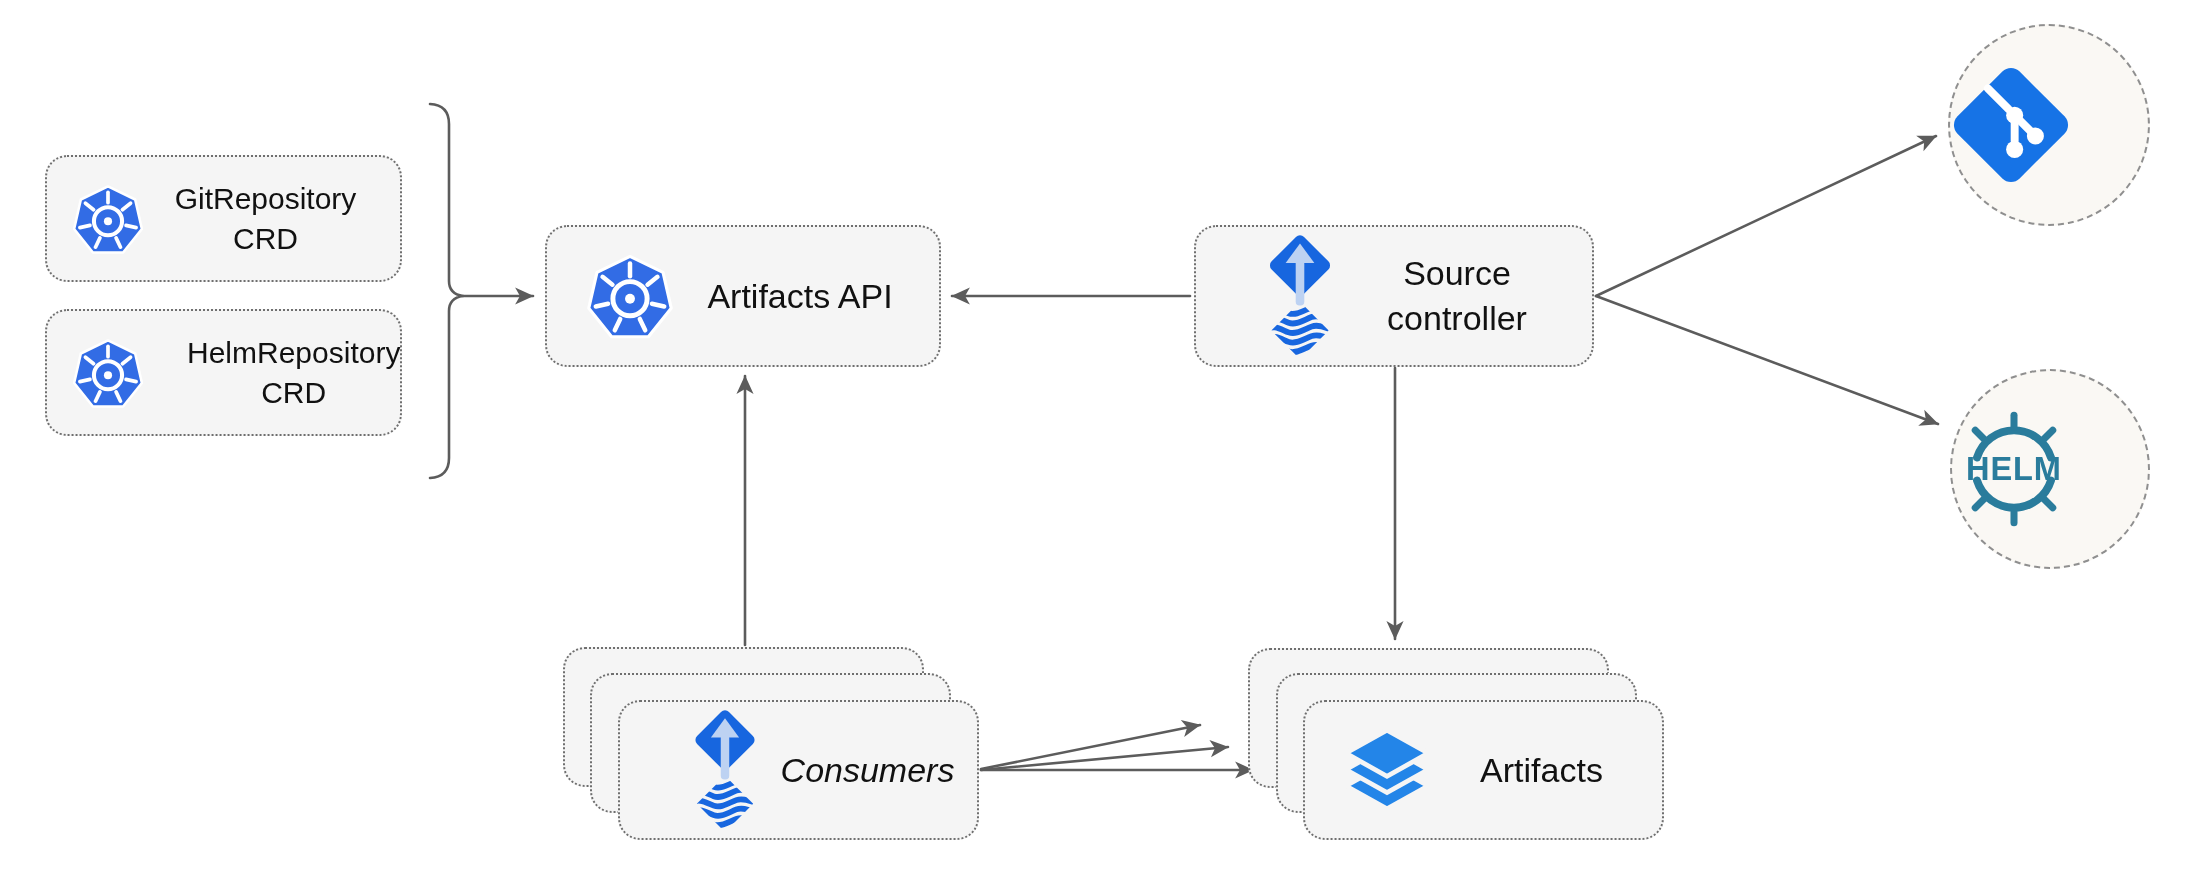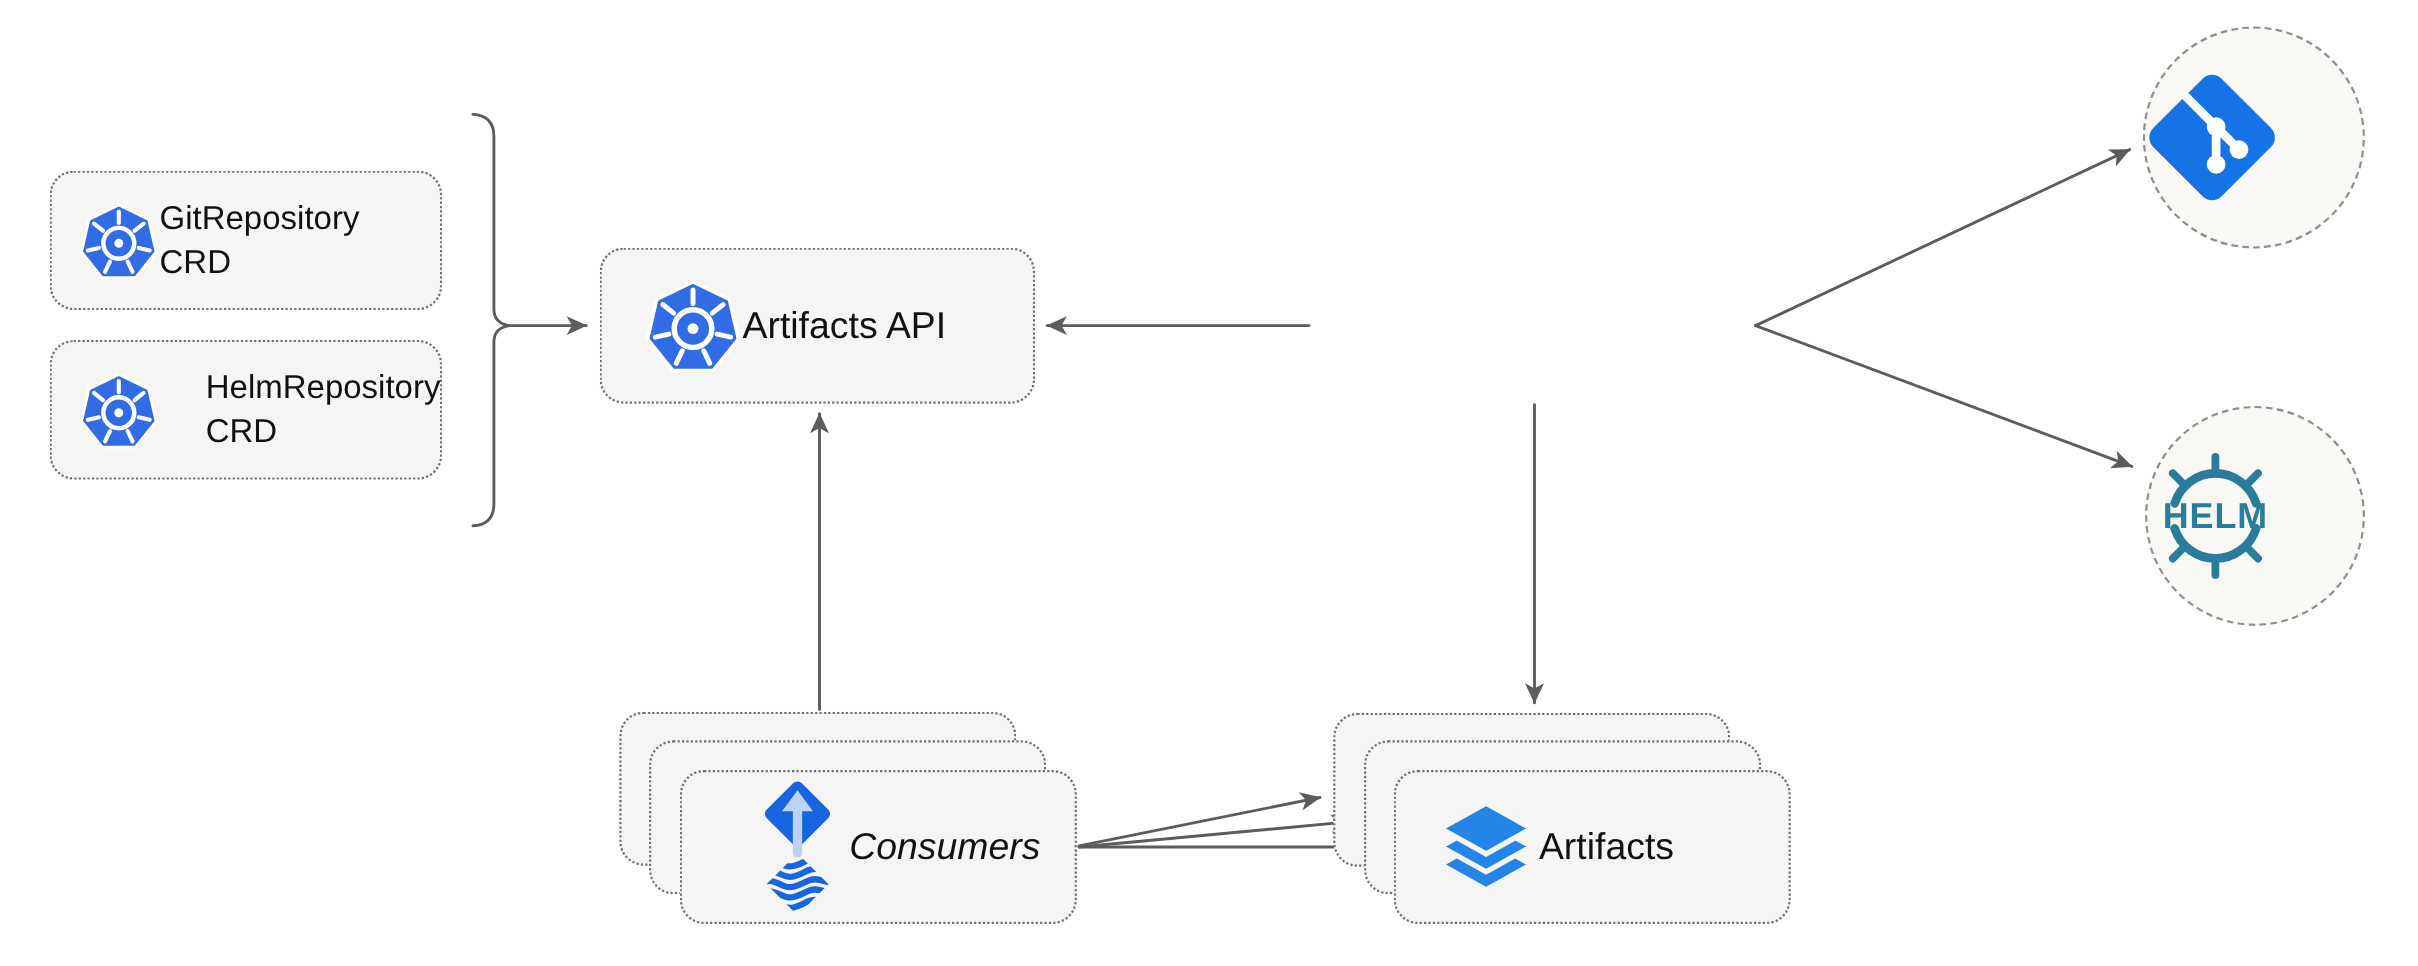--- a/index.html
+++ b/index.html
@@ -15,21 +15,21 @@
   }
   .node{
     position:absolute;box-sizing:border-box;
     background:var(--node-fill,#f5f5f5);
     border:2.4px dotted var(--node-border,#6f6f6f);
     border-radius:22px;
     display:flex;align-items:center;
   }
   .layer{border-radius:22px;}
   .label{
-    flex:1;color:var(--text,#111);
+    flex:1;text-align:center;color:var(--text,#111);
     line-height:1.32;padding-right:14px;
   }
   .crd .label{font-size:30px;}
   .big .label{font-size:34px;}
   .stack{position:absolute;}
   .stack .node{position:absolute;width:361px;height:140px;}
   .endpoint{
     position:absolute;border-radius:50%;box-sizing:border-box;
     background:var(--circle-fill,#faf8f4);
     border:2.4px dashed var(--circle-border,#8f8f8f);
@@ -109,20 +109,42 @@
         <line x1="60.9" y1="75.5" x2="66.9" y2="88.1"></line>
         <line x1="39.1" y1="75.5" x2="33.1" y2="88.1"></line>
         <line x1="25.6" y1="58.6" x2="12" y2="61.7"></line>
         <line x1="30.5" y1="37.4" x2="19.5" y2="28.7"></line>
       </g>
       <circle cx="50" cy="53" r="5.5" fill="#fff"></circle>
     </svg>
     <div class="label">Artifacts API</div>
   </div>
 
+  <div class="node big" style="left:1194px;top:225px;width:400px;height:142px;padding-left:56px;">
+    <svg class="icon" width="96" height="130" viewBox="0 0 100 136">
+      <defs>
+        <clipPath id="fluxWaveA">
+            <path d="M50,74 L80,104 L50,134 L20,104 Z"></path>
+          </clipPath>
+      </defs>
+      <rect x="26" y="12" width="48" height="48" rx="6" transform="rotate(45 50 36)" style="fill:var(--flux-blue,#1766df)"></rect>
+      <g style="fill:var(--flux-arrow,#bdd2f2)">
+        <rect x="45.5" y="30" width="9" height="48" rx="4"></rect>
+        <path d="M50,13 L65,33.5 L35,33.5 Z"></path>
+      </g>
+      <g clip-path="url(#fluxWaveA)" style="stroke:var(--flux-blue,#1766df)" stroke-width="6" fill="none" stroke-linecap="round">
+        <path d="M14,84 c8,-7 16,-1 24,2 c8,3 16,-3 24,-6 c8,-3 16,2 24,4"></path>
+        <path d="M14,94 c8,-7 16,-1 24,2 c8,3 16,-3 24,-6 c8,-3 16,2 24,4"></path>
+        <path d="M14,104 c8,-7 16,-1 24,2 c8,3 16,-3 24,-6 c8,-3 16,2 24,4"></path>
+        <path d="M14,114 c8,-7 16,-1 24,2 c8,3 16,-3 24,-6 c8,-3 16,2 24,4"></path>
+        <path d="M14,124 c8,-7 16,-1 24,2 c8,3 16,-3 24,-6 c8,-3 16,2 24,4"></path>
+      </g>
+    </svg>
+    <div class="label" style="padding-right:26px;">Source controller</div>
+  </div>
 
   <div class="stack" style="left:563px;top:647px;width:416px;height:194px;">
     <div class="node layer" style="left:0;top:0;"></div>
     <div class="node layer" style="left:27px;top:26px;"></div>
     <div class="node big" style="left:55px;top:53px;padding-left:58px;font-style:italic;">
       <svg class="icon" width="94" height="128" viewBox="0 0 100 136">
         <defs>
           <clipPath id="fluxWaveB">
               <path d="M50,74 L80,104 L50,134 L20,104 Z"></path>
             </clipPath>
@@ -137,21 +159,21 @@
           <path d="M14,94 c8,-7 16,-1 24,2 c8,3 16,-3 24,-6 c8,-3 16,2 24,4"></path>
           <path d="M14,104 c8,-7 16,-1 24,2 c8,3 16,-3 24,-6 c8,-3 16,2 24,4"></path>
           <path d="M14,114 c8,-7 16,-1 24,2 c8,3 16,-3 24,-6 c8,-3 16,2 24,4"></path>
           <path d="M14,124 c8,-7 16,-1 24,2 c8,3 16,-3 24,-6 c8,-3 16,2 24,4"></path>
         </g>
       </svg>
       <div class="label">Consumers</div>
     </div>
   </div>
 
-  <div class="stack" style="left:1212px;top:648px;width:416px;height:193px;">
+  <div class="stack" style="left:1248px;top:648px;width:416px;height:193px;">
     <div class="node layer" style="left:0;top:0;"></div>
     <div class="node layer" style="left:28px;top:25px;"></div>
     <div class="node big" style="left:55px;top:52px;padding-left:34px;">
       <svg class="icon" width="96" height="85" viewBox="0 0 100 88">
         <polygon points="50,36 93,60 50,84 7,60" style="fill:var(--layers-blue,#2385e8);stroke:var(--node-fill,#f5f5f5);stroke-width:5"></polygon>
         <polygon points="50,19 93,43 50,67 7,43" style="fill:var(--layers-blue,#2385e8);stroke:var(--node-fill,#f5f5f5);stroke-width:5"></polygon>
         <polygon points="50,2 93,26 50,50 7,26" style="fill:var(--layers-blue,#2385e8);stroke:var(--node-fill,#f5f5f5);stroke-width:5"></polygon>
       </svg>
       <div class="label">Artifacts</div>
     </div>

